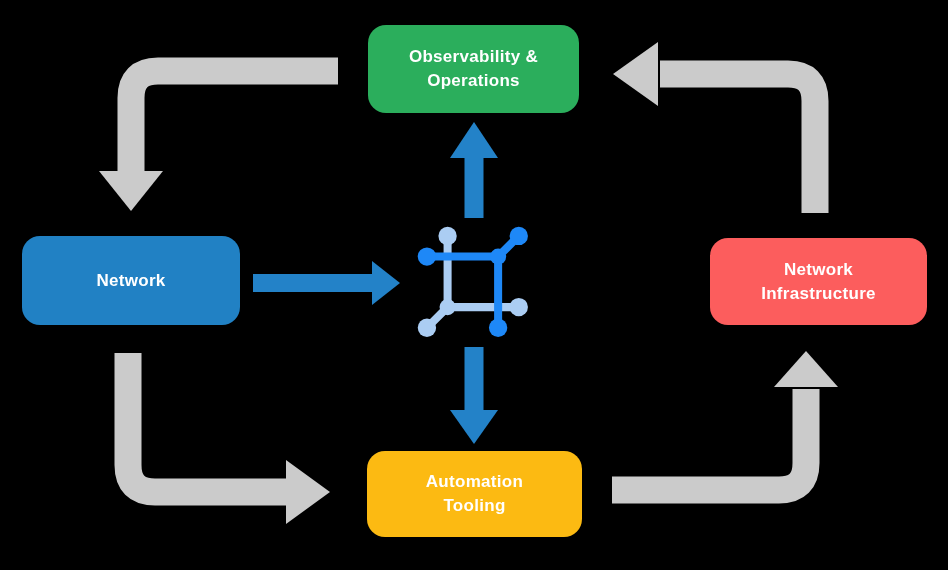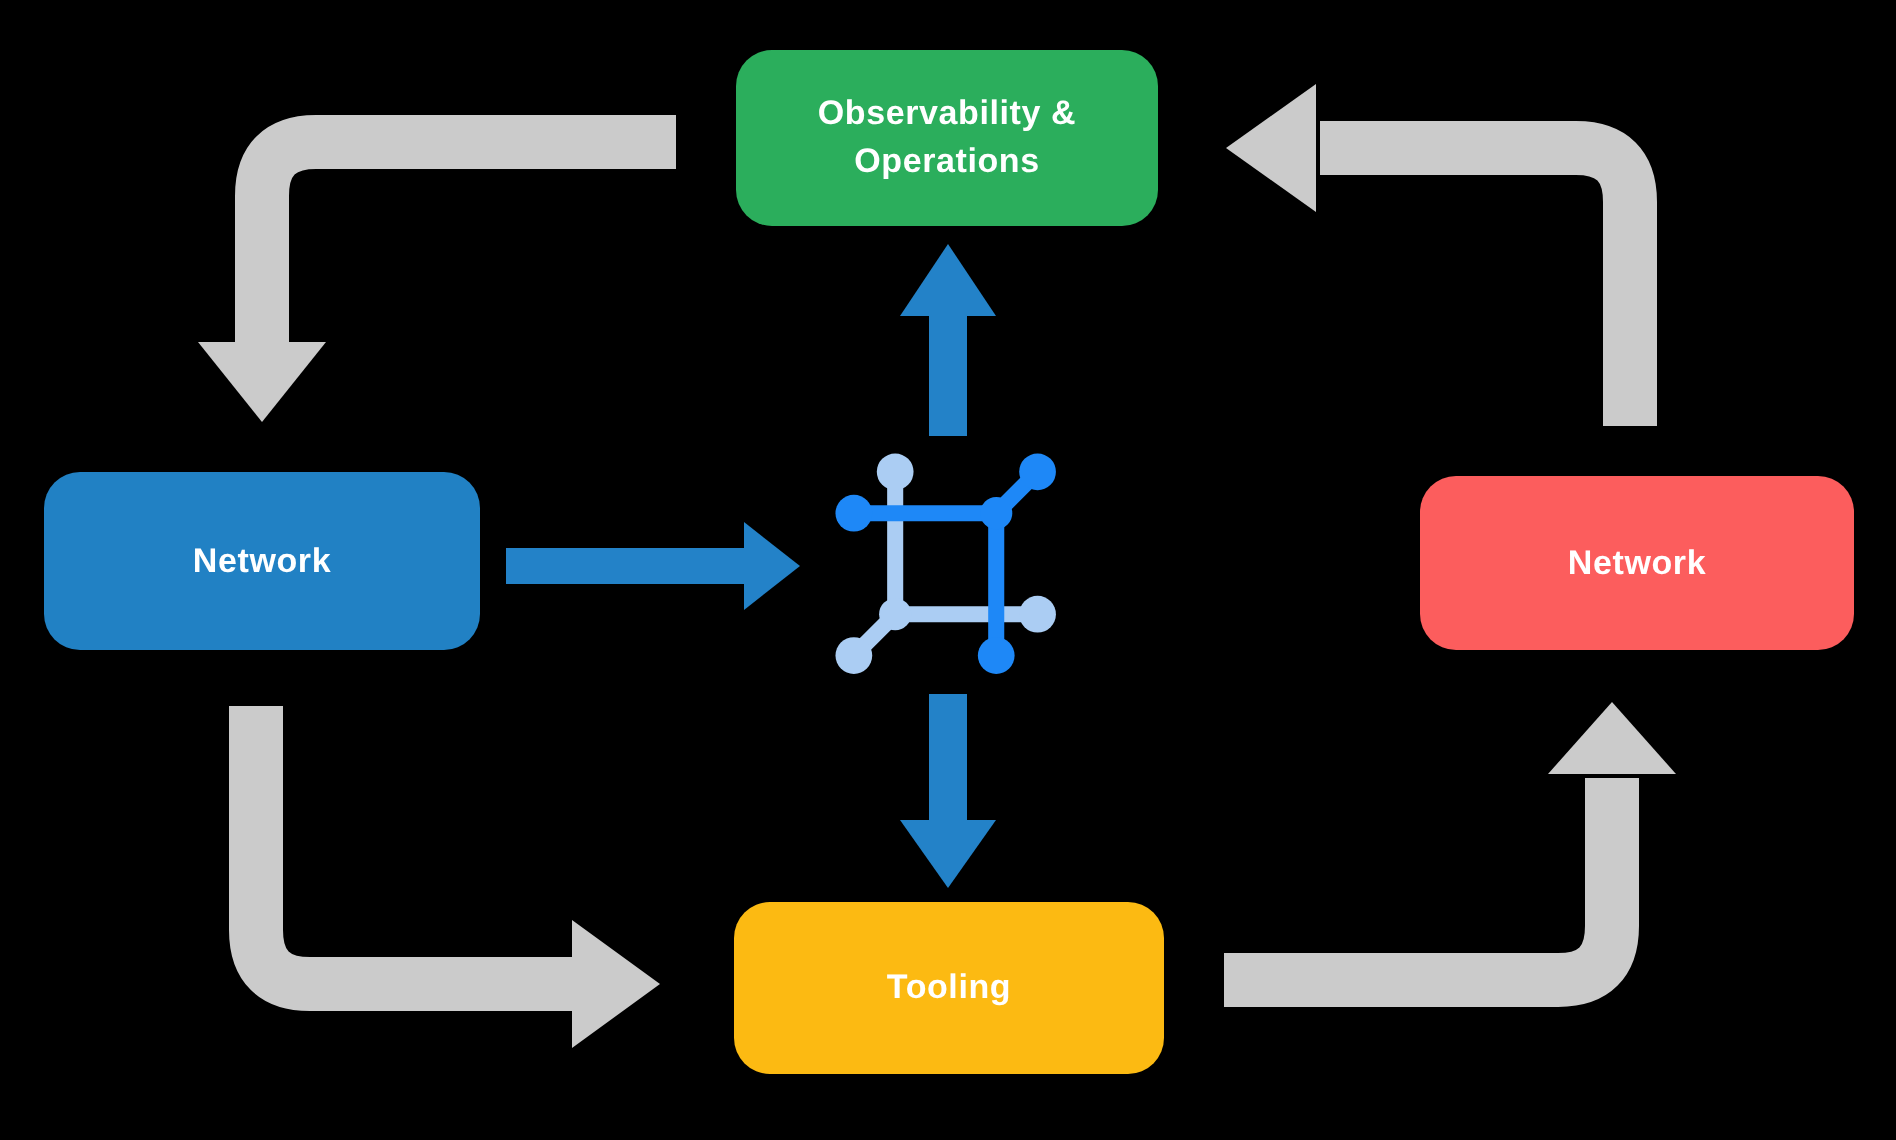--- a/index.html
+++ b/index.html
@@ -103,19 +103,21 @@
     <span>Observability &amp;</span>
     <span>Operations</span>
   </div>
 
   <div class="node" id="node-operations" style="background: rgb(33, 129, 196);">
     <span>Network</span>
   </div>
 
   <div class="node" id="node-infrastructure" style="background: rgb(252, 93, 93);">
     <span>Network</span>
+    <span>Infrastructure</span>
   </div>
 
   <div class="node" id="node-automation" style="background: rgb(252, 186, 18);">
+    <span>Automation</span>
     <span>Tooling</span>
   </div>
 
 </div>
 
 </body></html>

